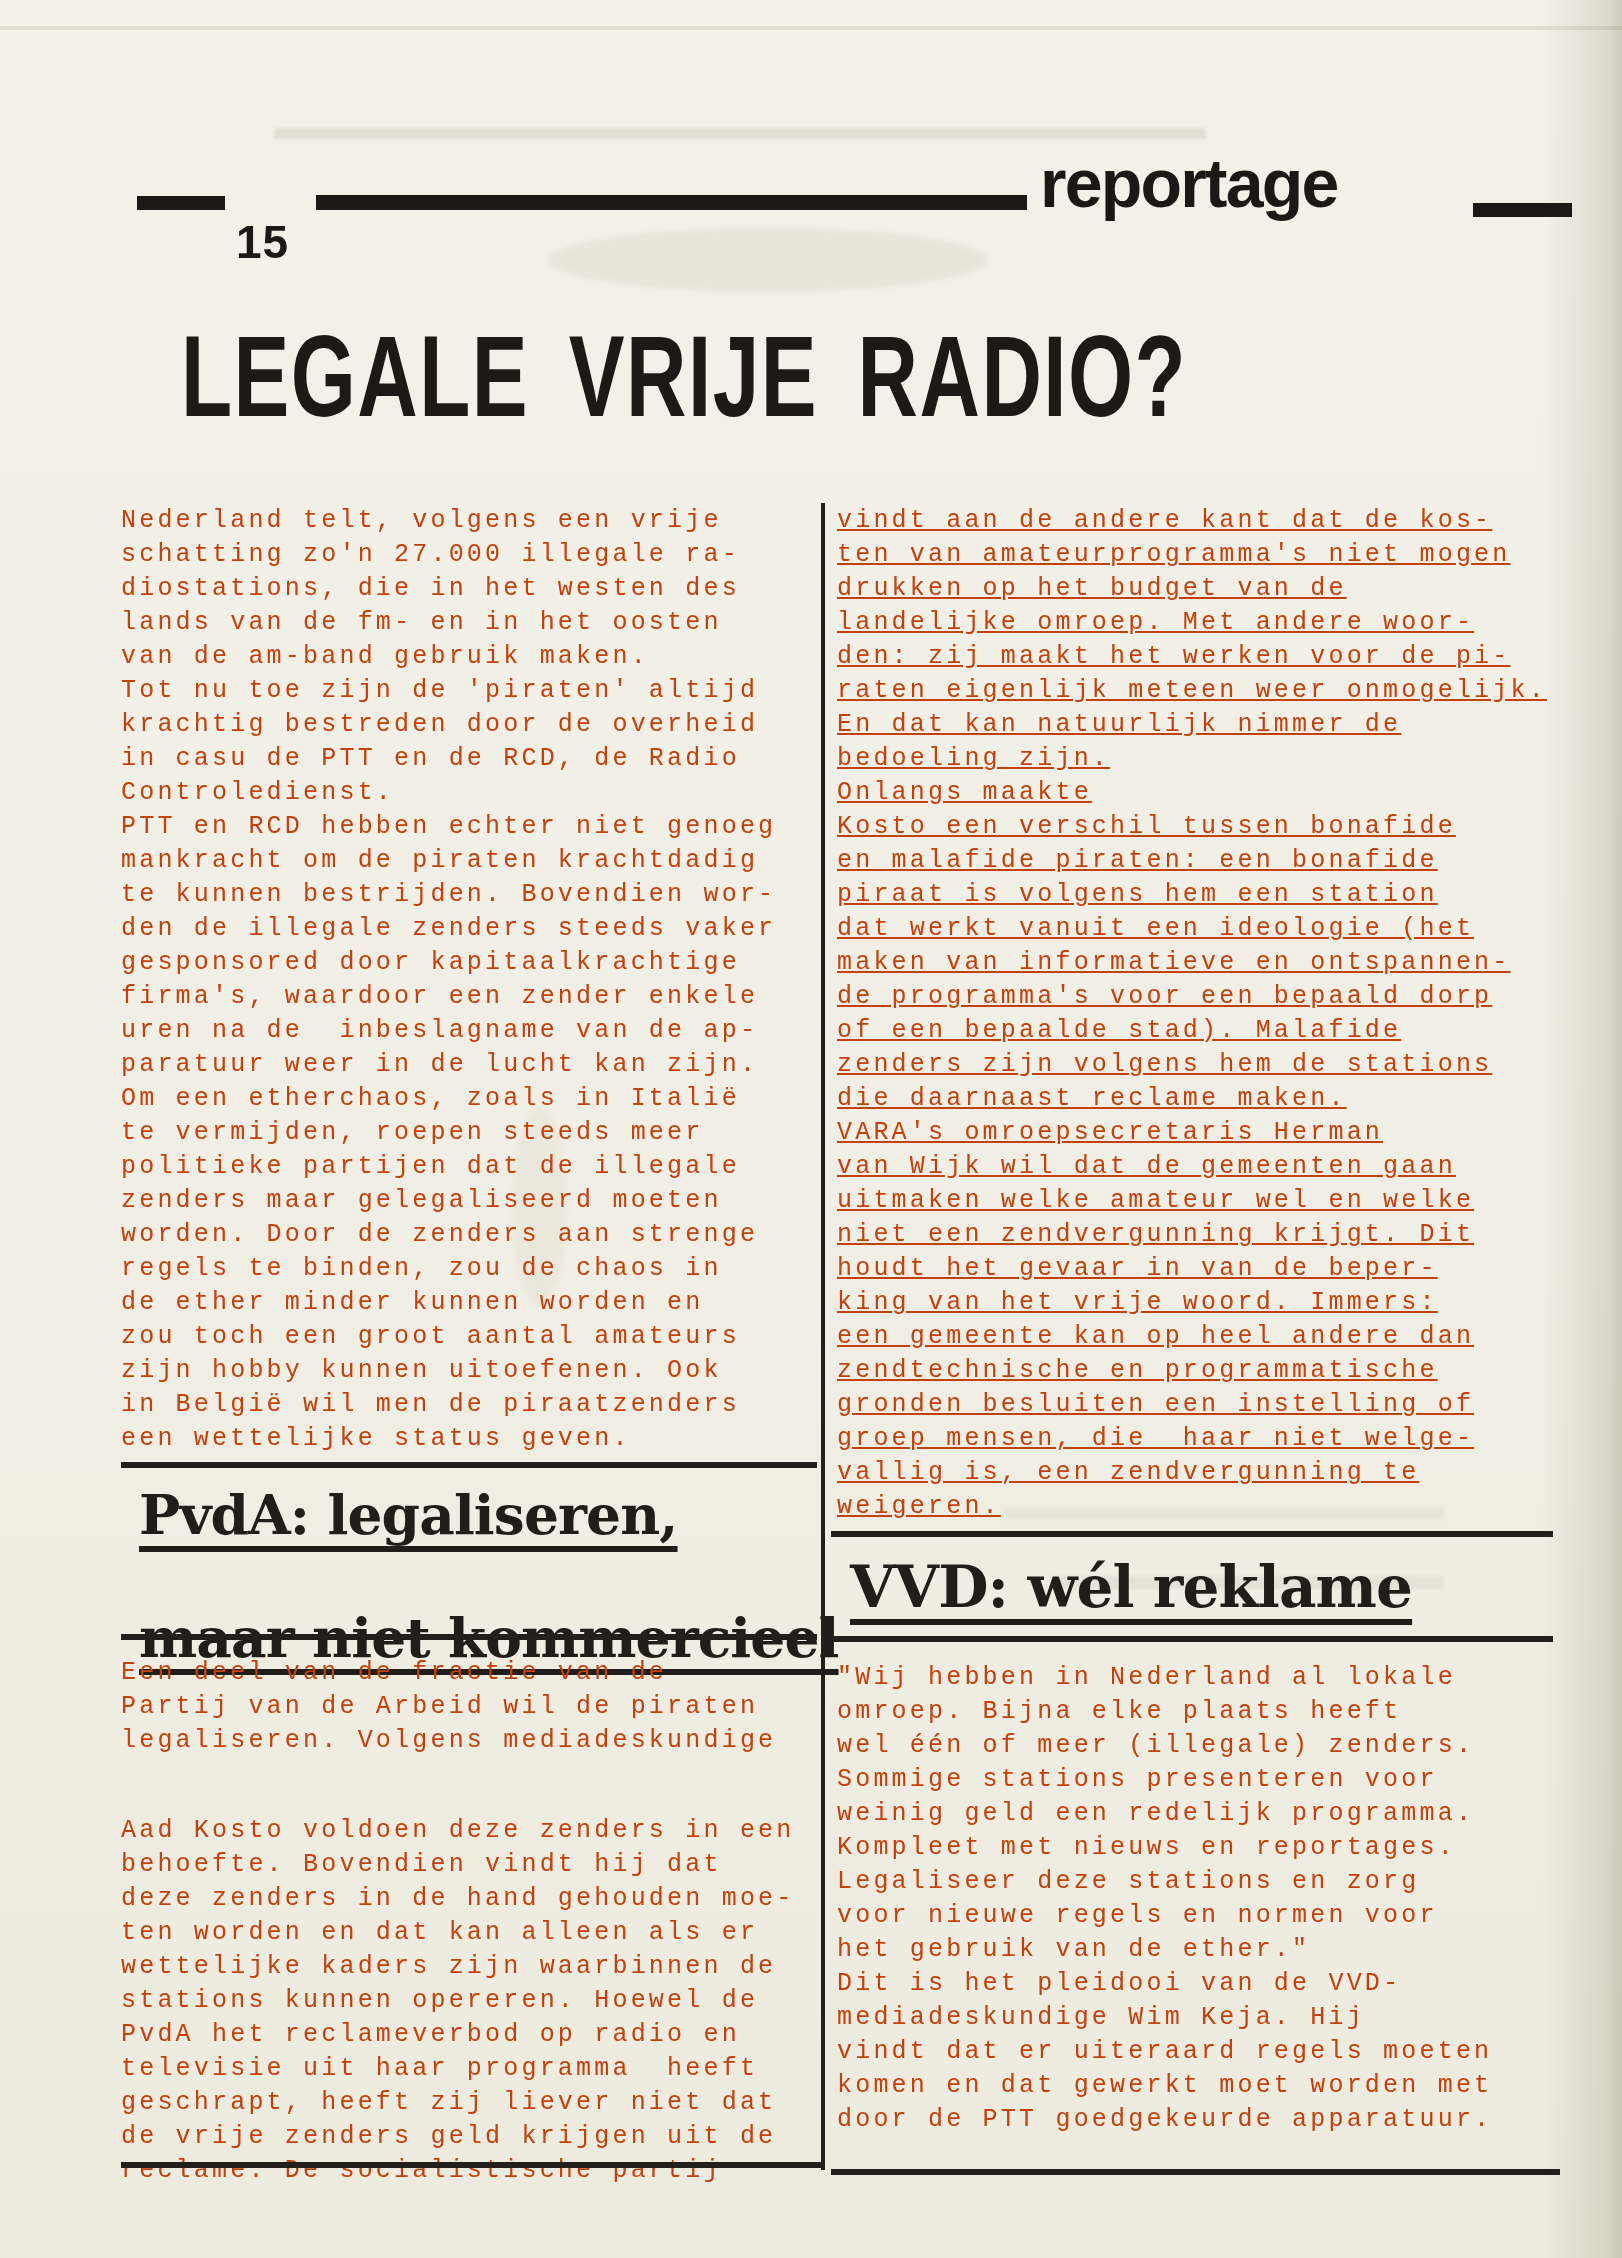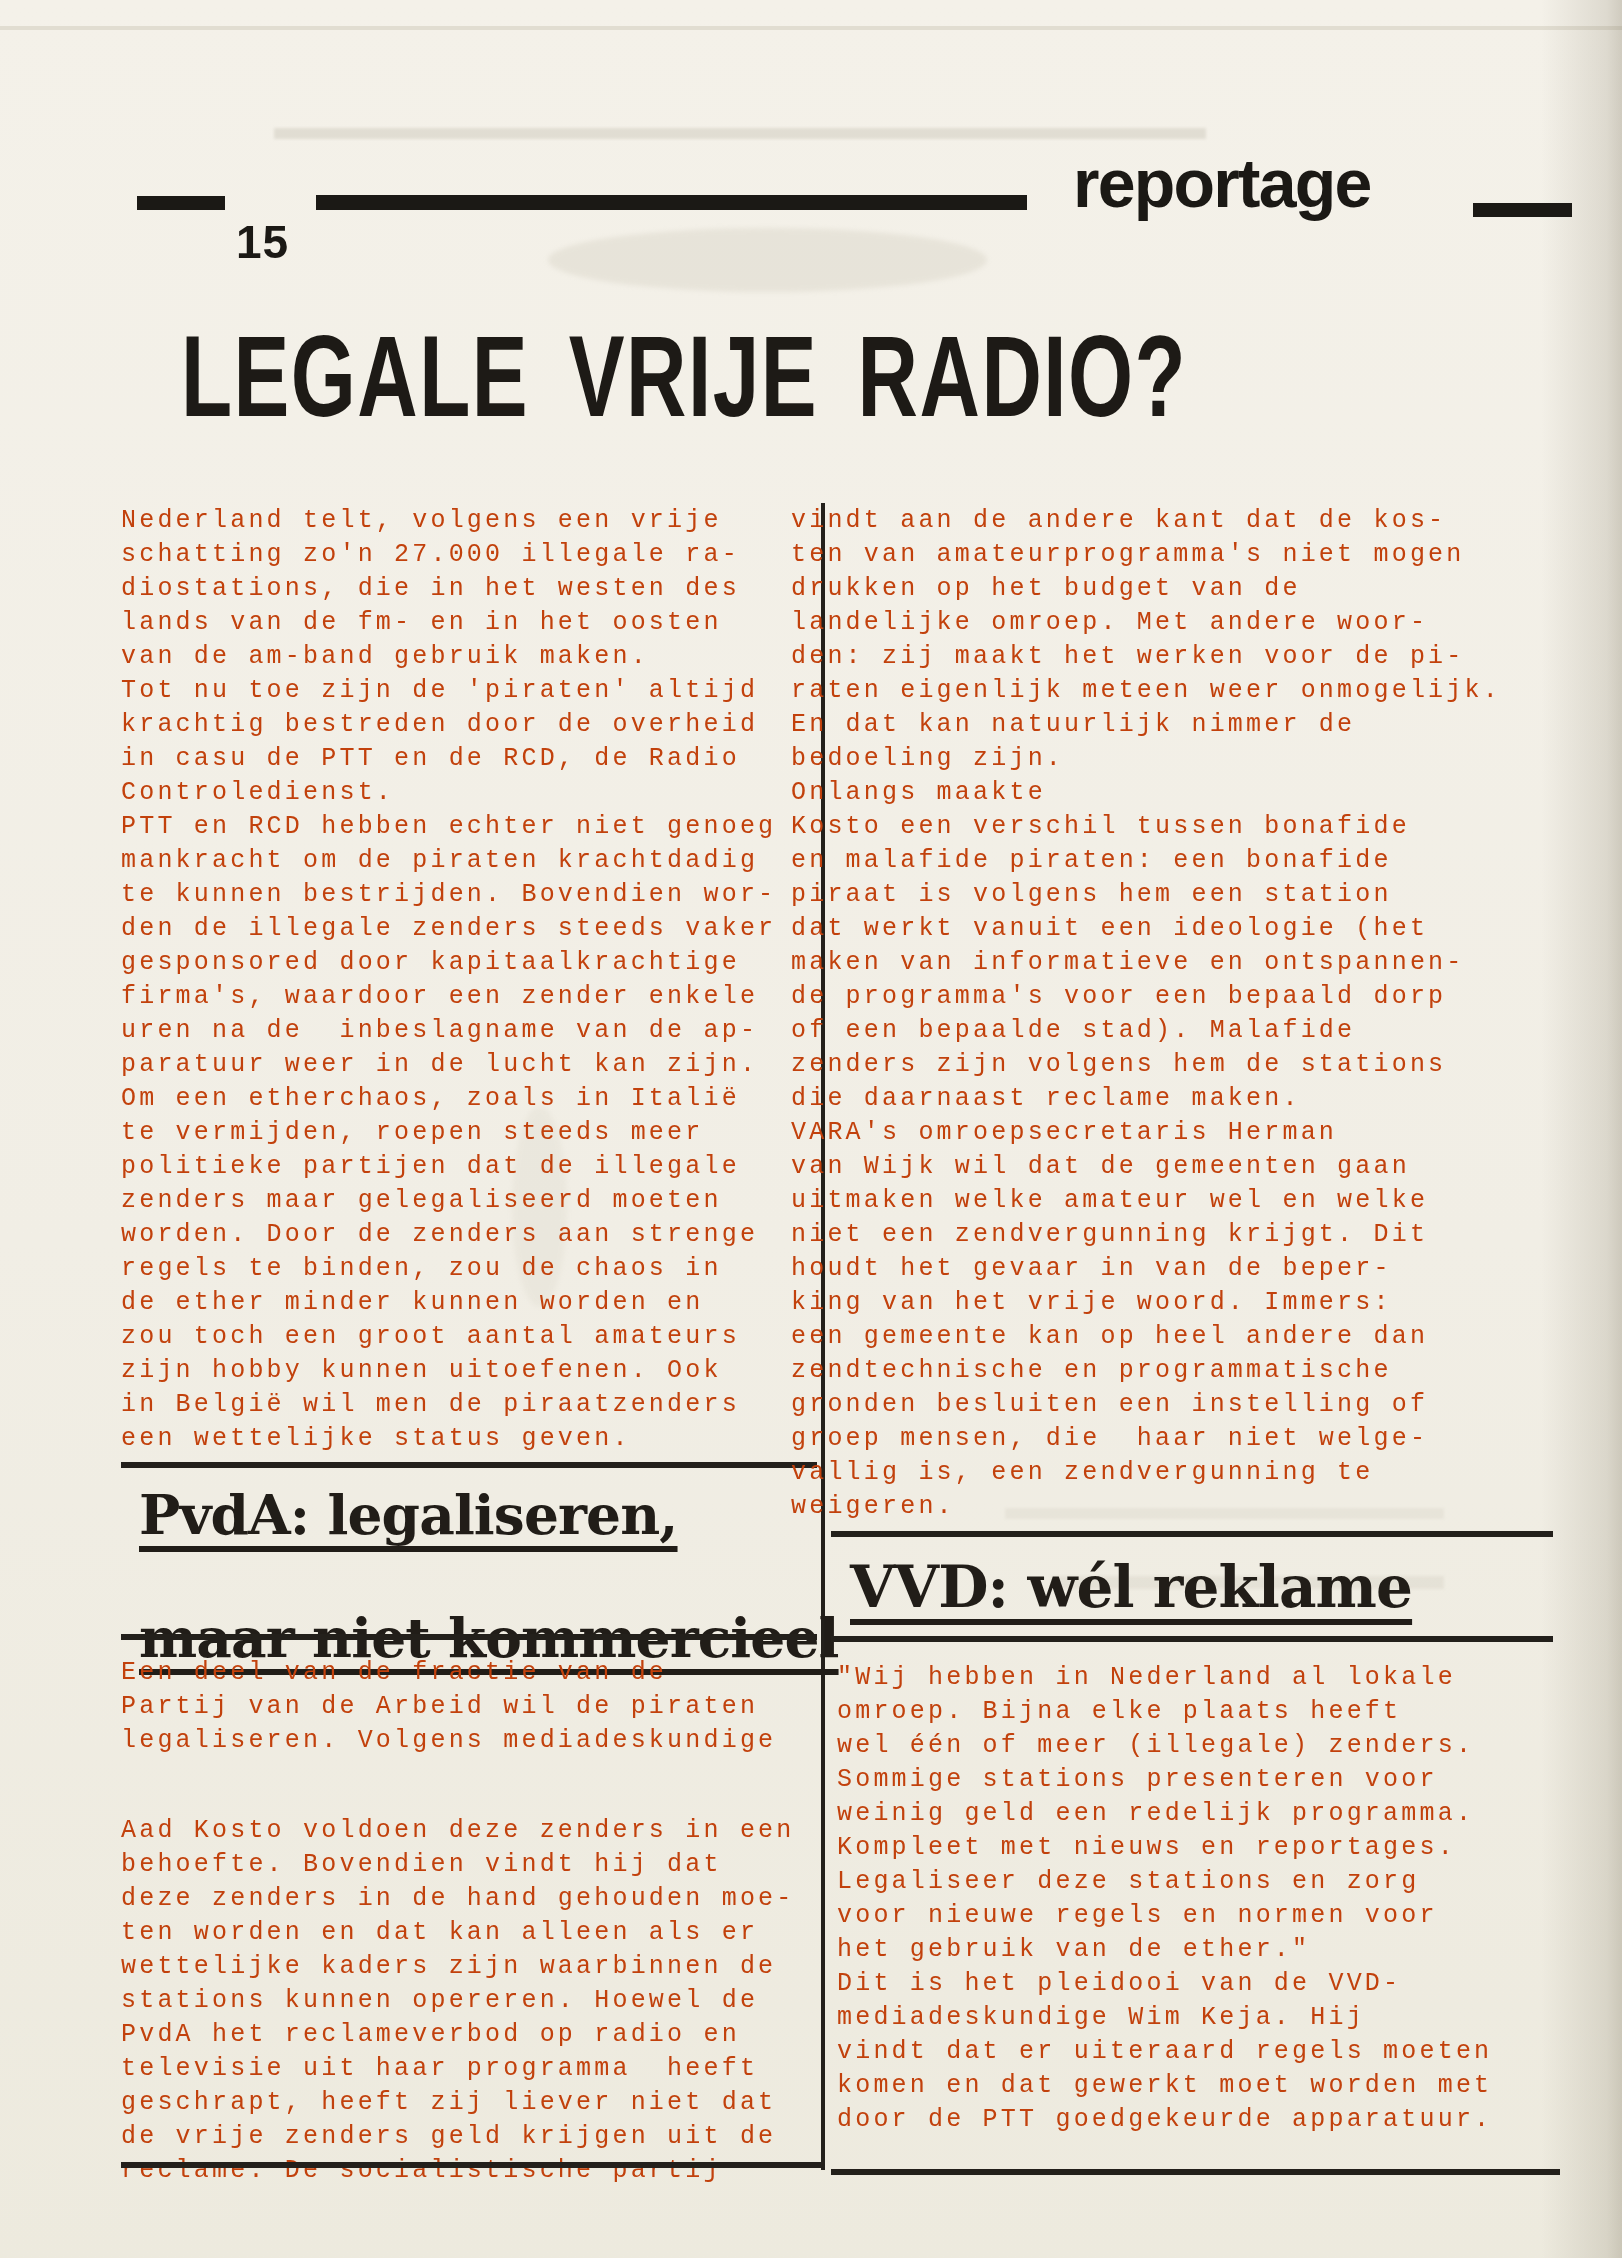--- a/index.html
+++ b/index.html
@@ -15,21 +15,21 @@
   
   .top-edge { left: 0; top: 25.6px; width: 1623px; height: 4.6px; background: #dcd8cb; opacity: .8; }
   .right-shadow { right: 0; top: 0; width: 82px; height: 2259px;
     background: linear-gradient(90deg, rgba(0,0,0,0) 0%, rgba(120,112,90,.18) 80%, rgba(120,112,90,.30) 100%); }
   .smudge { filter: blur(2.7px); background: #c9c4b4; border-radius: 50%; opacity: .28; }
   .ghost-bar { filter: blur(1.8px); background: #b7b2a2; opacity: .30; }
 
   
   .bar { background: #1b1915; }
   .page-num { font-size: 46px; font-weight: bold; color: #1b1915; letter-spacing: 0.9px; }
-  .section-label { font-size: 68px; font-weight: bold; color: #1b1915; letter-spacing: -1.8px; margin-left: 33px; }
+  .section-label { font-size: 68px; font-weight: bold; color: #1b1915; letter-spacing: -1.8px; }
 
   
   .title {
     font-size: 102px; font-weight: bold; color: #1d1a16;
     letter-spacing: 1.8px; word-spacing: 18.3px; white-space: nowrap;
     transform: scaleX(.82) scaleY(1.12); transform-origin: left top;
   }
 
   
   .tw {
@@ -113,21 +113,21 @@
 ten worden en dat kan alleen als er
 wettelijke kaders zijn waarbinnen de
 stations kunnen opereren. Hoewel de
 PvdA het reclameverbod op radio en
 televisie uit haar programma  heeft
 geschrapt, heeft zij liever niet dat
 de vrije zenders geld krijgen uit de
 reclame. De socialistische partij</div>
 <div class="abs hrule" style="left:121px; top:2162px; width:704px;"></div>
 
-<div class="abs tw" style="left:791px; top:504px; width:726px;">vindt aan de andere kant dat de kos-
+<div class="abs tw" style="left:837px; top:504px; width:726px;text-decoration:underline;">vindt aan de andere kant dat de kos-
 ten van amateurprogramma's niet mogen
 drukken op het budget van de
 landelijke omroep. Met andere woor-
 den: zij maakt het werken voor de pi-
 raten eigenlijk meteen weer onmogelijk.
 En dat kan natuurlijk nimmer de
 bedoeling zijn.
 Onlangs maakte
 Kosto een verschil tussen bonafide
 en malafide piraten: een bonafide

